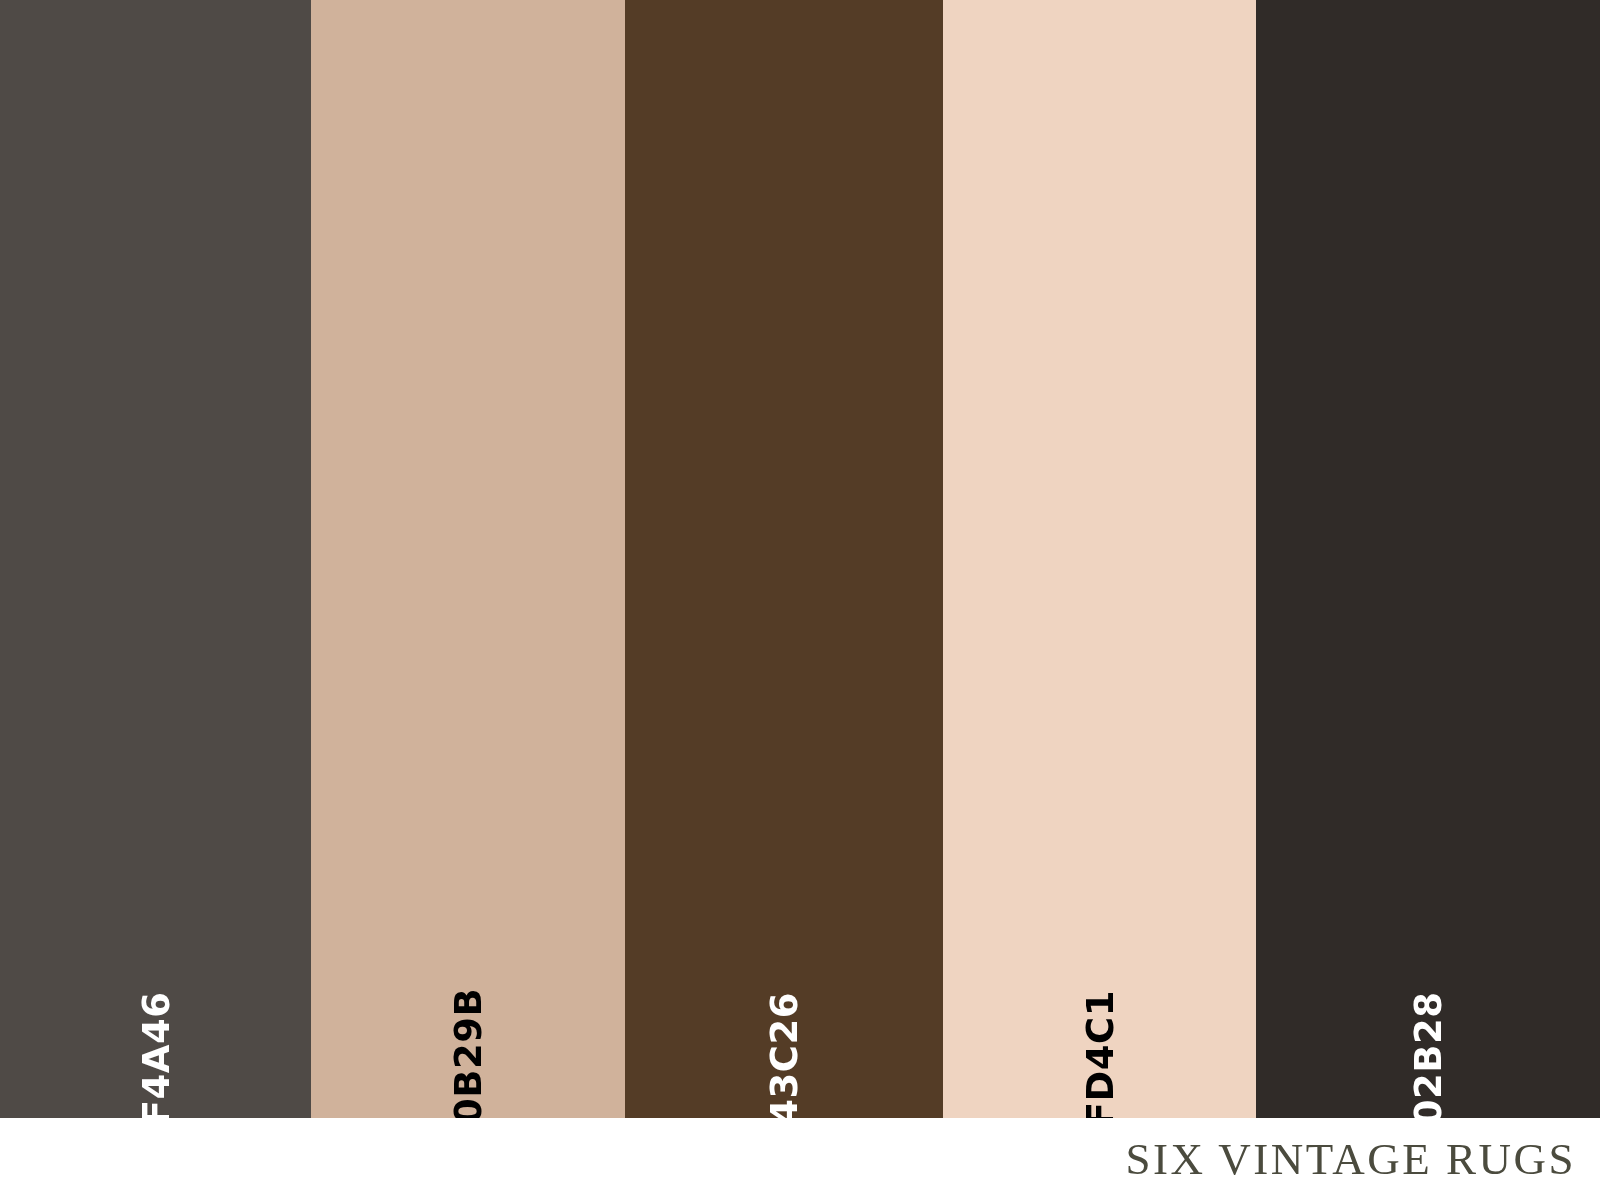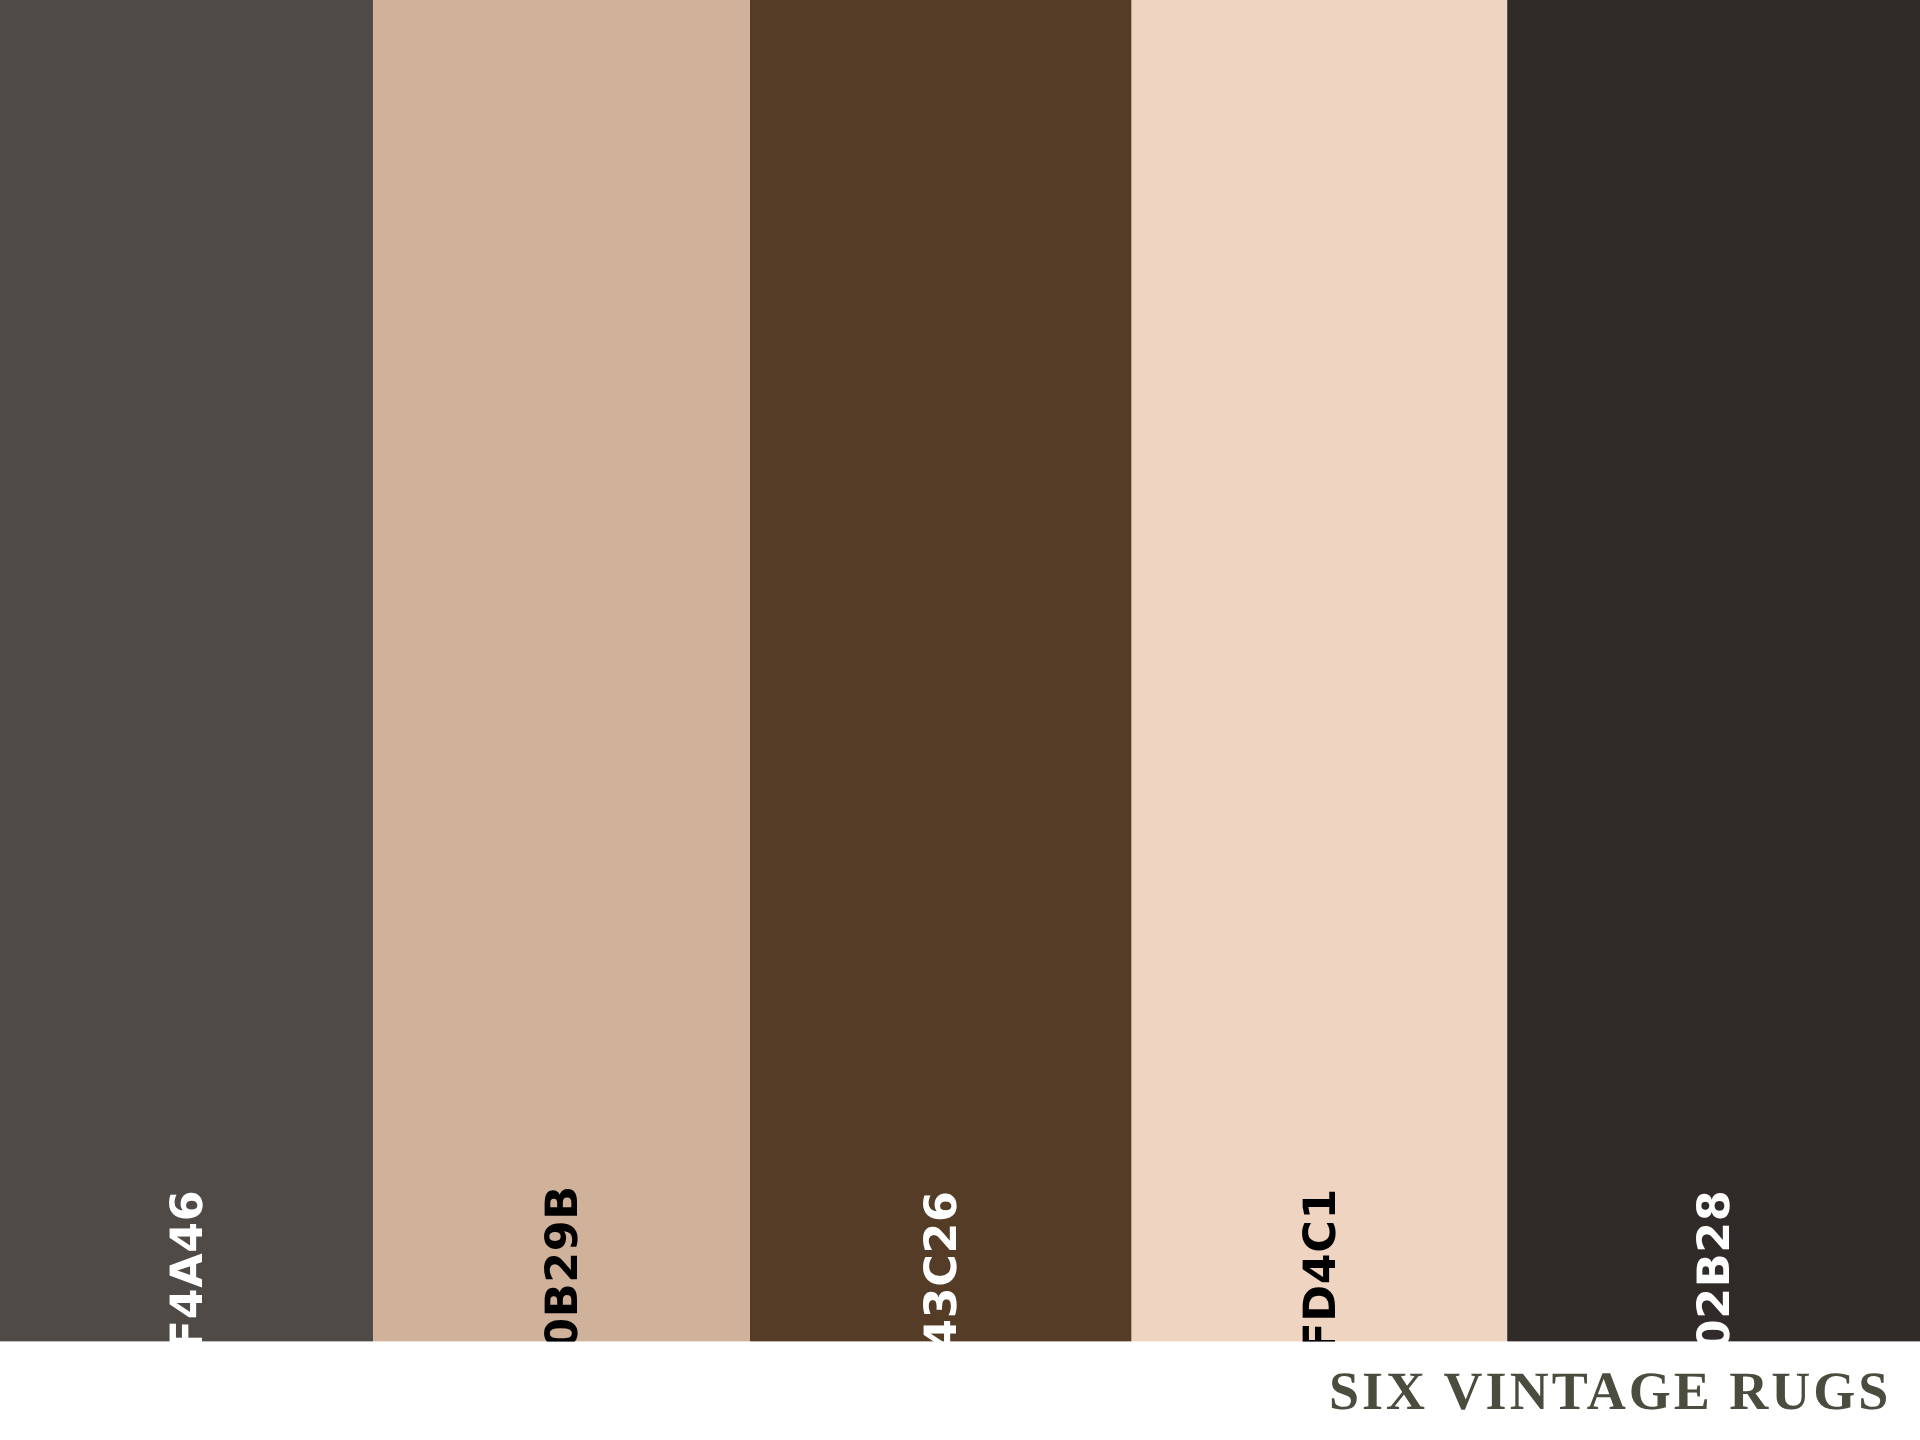--- a/index.html
+++ b/index.html
@@ -68,21 +68,21 @@
     background: #ffffff;
     display: flex;
     align-items: center;
     justify-content: flex-end;
     padding-right: 24px;
   }
 
   .brand-wordmark {
     font-family: "Liberation Serif", "DejaVu Serif", serif;
     font-size: 45px;
-    font-weight: 700;
+    font-weight: 400;
     letter-spacing: 2.5px;
     color: #4b4b3e;
     white-space: nowrap;
     line-height: 1;
   }
 </style>
 </head>
 <body>
 
 <div class="palette-page">

